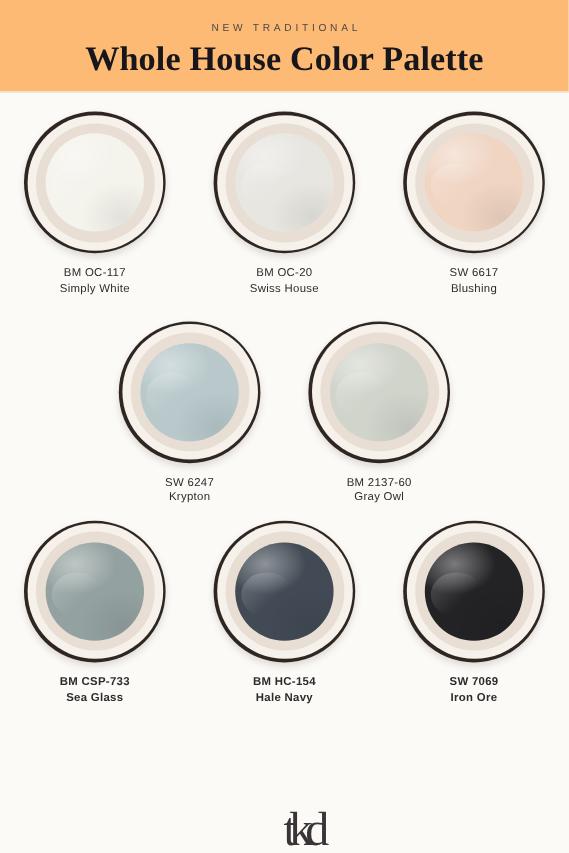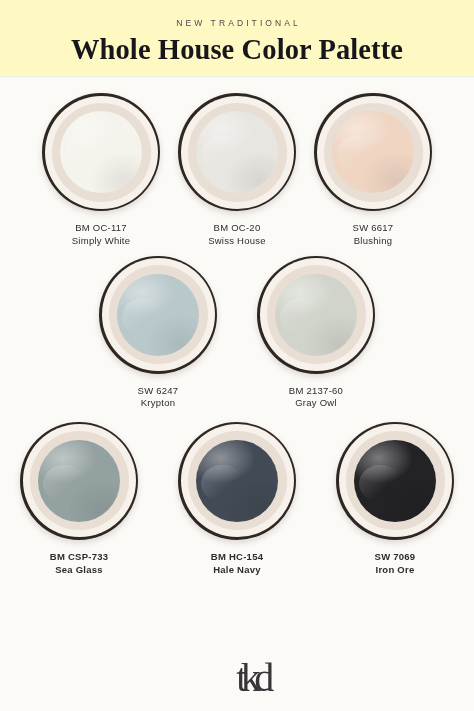--- a/index.html
+++ b/index.html
@@ -21,21 +21,21 @@
     width: 474px;
     height: 711px;
     background: #fbfaf7;
     box-sizing: border-box;
     display: flex;
     flex-direction: column;
   }
 
   
   .header {
-    background: #fef9c3;
+    background: #fdba74;
     border-bottom: 1px solid #eceae4;
     padding: 18px 10px 12px;
     text-align: center;
     flex: 0 0 auto;
   }
   .eyebrow {
     font-family: "Liberation Sans", sans-serif;
     font-size: 8.5px;
     letter-spacing: 3.1px;
     color: #4a4a4a;
@@ -58,21 +58,21 @@
   .palette {
     flex: 1 1 auto;
     padding: 16px 6px 0;
     box-sizing: border-box;
   }
   .row {
     display: flex;
     justify-content: center;
     align-items: flex-start;
   }
-  .row-1 { margin-bottom: 8px; }
+  .row-1 { gap: 22px; margin-bottom: 20px; }
   .row-2 { gap: 22px; margin-bottom: 12px; }
   .row-3 { gap: 22px; font-weight: bold; }
 
   .swatch {
     width: 136px;
     display: flex;
     flex-direction: column;
     align-items: center;
   }
 
@@ -155,21 +155,21 @@
     color: #2c2c2c;
     letter-spacing: 0.25px;
     display: block;
   }
 
   
   .footer {
     flex: 0 0 auto;
     height: 66px;
     display: flex;
-    align-items: center;
+    align-items: flex-end;
     justify-content: center;
     margin-left: 36px;
   }
   .logo {
     font-family: "Liberation Serif", serif;
     font-size: 40px;
     color: #3a3438;
     letter-spacing: -6.5px;
     line-height: 1;
     font-weight: 400;

